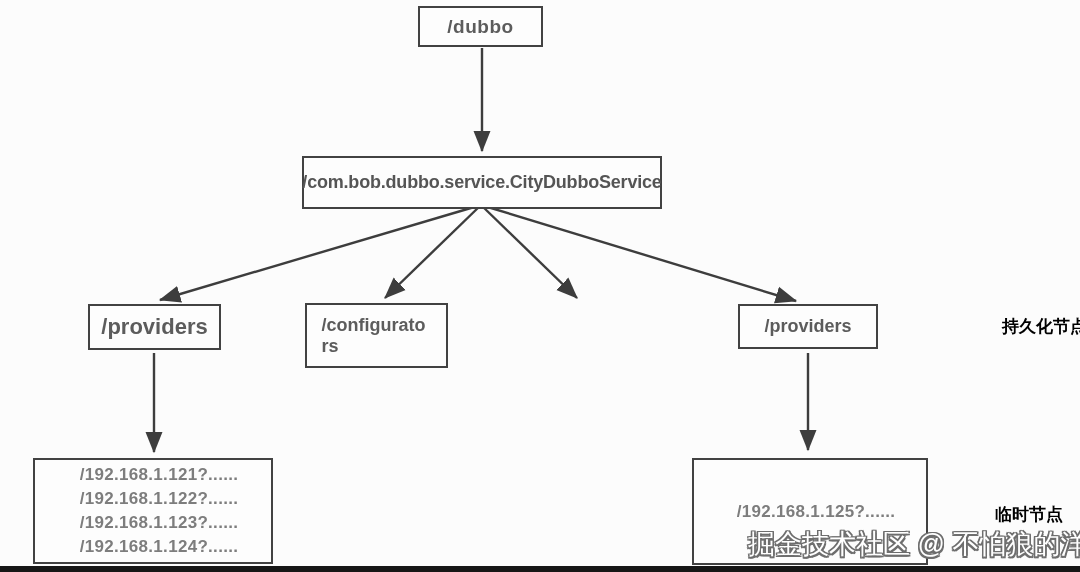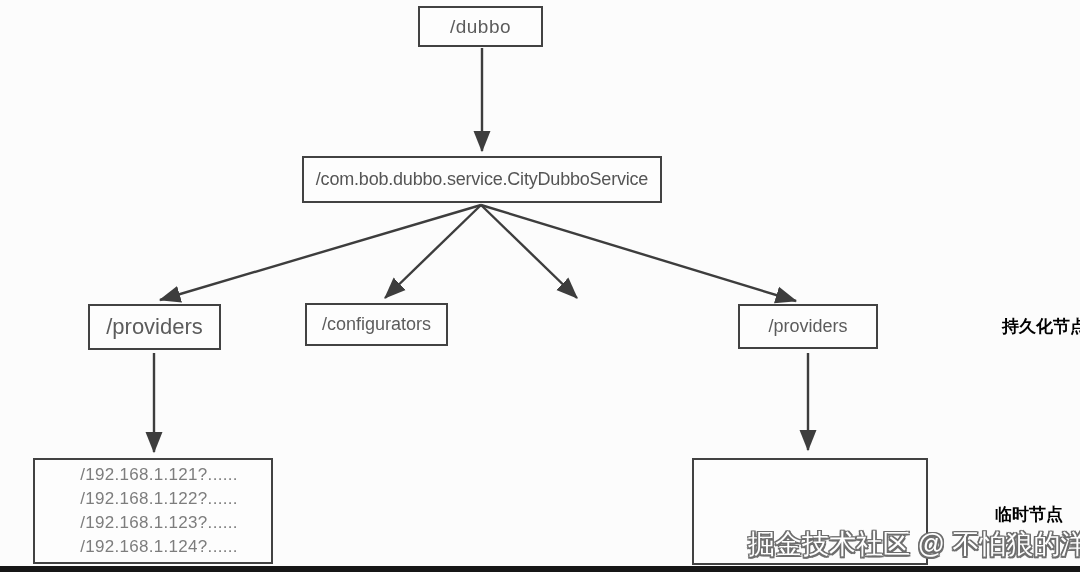--- a/index.html
+++ b/index.html
@@ -24,33 +24,34 @@
   .node {
     position: absolute;
     box-sizing: border-box;
     border: 2.5px solid #424242;
     background: #fdfdfd;
     display: flex;
     align-items: center;
     justify-content: center;
     color: #5c5c5c;
     z-index: 2;
-    text-align: center;
+    text-align: left;
+    font-weight: bold;
   }
   .node-dubbo {
     left: 418px; top: 6px; width: 125px; height: 41px;
     font-size: 19px; letter-spacing: 0.5px;
   }
   .node-service {
-    left: 302px; top: 156px; width: 360px; height: 47px;
+    left: 302px; top: 156px; width: 360px; height: 53px;
     font-size: 18px; white-space: nowrap; color: #555555;
     letter-spacing: -0.2px;
   }
   .node-providers    { left: 88px;  top: 304px; width: 133px; height: 46px; font-size: 22px; }
-  .node-configurators{ left: 305px; top: 303px; width: 143px; height: 43px; font-size: 18px; line-height: 21px; }
+  .node-configurators{ left: 305px; top: 303px; width: 143px; height: 65px; font-size: 18px; line-height: 21px; }
   .node-configurators .wrap { display: inline-block; max-width: 110px; word-break: break-all; }
   .node-routers      { left: 523px; top: 306px; width: 136px; height: 44px; font-size: 18px; }
   .node-consumers    { left: 738px; top: 304px; width: 140px; height: 45px; font-size: 18px; }
   .ipbox {
     font-size: 17px;
     color: #7d7d7d;
     letter-spacing: 0.3px;
   }
   .ipbox-left  { left: 33px;  top: 458px; width: 240px; height: 106px; }
   .ipbox-right { left: 692px; top: 458px; width: 236px; height: 107px; }
@@ -130,20 +131,21 @@
     <div class="lines">
       <span>/192.168.1.121?......</span>
       <span>/192.168.1.122?......</span>
       <span>/192.168.1.123?......</span>
       <span>/192.168.1.124?......</span>
     </div>
   </div>
 
   <div class="node ipbox ipbox-right">
     <div class="lines">
+      <span>/192.168.1.125?......</span>
     </div>
   </div>
 
   <div class="red-label persistent-label">持久化节点</div>
 
   <div class="red-label ephemeral-label">临时节点</div>
 
   <div class="watermark">掘金技术社区 @ 不怕狼的洋</div>
 
   <div class="bottom-bar"></div>

